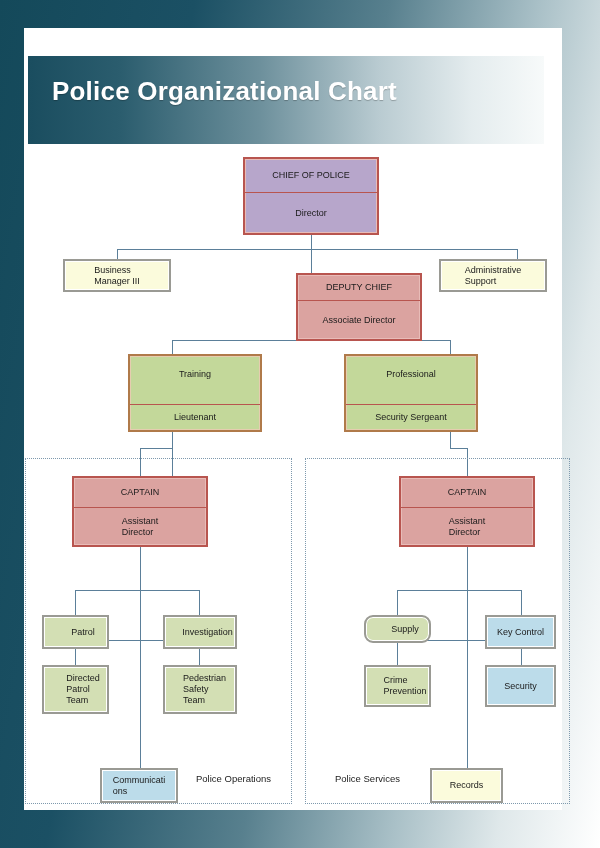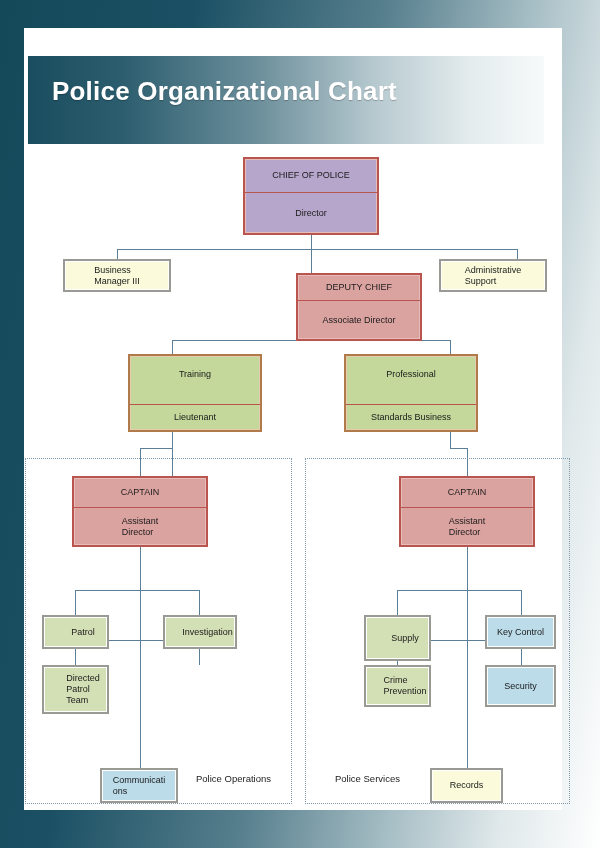--- a/index.html
+++ b/index.html
@@ -212,21 +212,21 @@
       <div class="row divider">
         <span>Lieutenant</span>
       </div>
     </div>
 
     <div class="node brownbox fill-olive" style="left:320px;top:326px;width:134px;height:78px;">
       <div class="row top" style="height:36px;">
         <span>Professional</span>
       </div>
       <div class="row divider">
-        <span>Standards Business</span>
+        <span>Security Sergeant</span>
       </div>
     </div>
 
     <div class="node redbox fill-salmon" style="left:48px;top:448px;width:136px;height:71px;">
       <div class="row top" style="height:29px;">
         <span>CAPTAIN</span>
       </div>
       <div class="row divider">
         <span><span>Assistant</span><br><span>Director</span></span>
       </div>
@@ -252,28 +252,33 @@
         <span>Investigation</span>
       </div>
     </div>
 
     <div class="node bevel fill-green" style="left:18px;top:637px;width:67px;height:49px;">
       <div class="row">
         <span><span>Directed</span><br><span>Patrol</span><br><span>Team</span></span>
       </div>
     </div>
 
+    <div class="node bevel fill-green" style="left:139px;top:637px;width:74px;height:49px;">
+      <div class="row">
+        <span><span>Pedestrian</span><br><span>Safety Team</span></span>
+      </div>
+    </div>
 
     <div class="node bevel fill-blue" style="left:76px;top:740px;width:78px;height:35px;">
       <div class="row">
         <span><span>Communicati</span><br><span>ons</span></span>
       </div>
     </div>
 
-    <div class="node bevel fill-green" style="left:340px;top:587px;width:67px;height:46px;">
+    <div class="node bevel fill-green" style="left:340px;top:587px;width:67px;height:28px;border-radius:9px;">
       <div class="row">
         <span>Supply</span>
       </div>
     </div>
 
     <div class="node bevel fill-green" style="left:340px;top:637px;width:67px;height:42px;">
       <div class="row">
         <span><span>Crime</span><br><span>Prevention</span></span>
       </div>
     </div>

